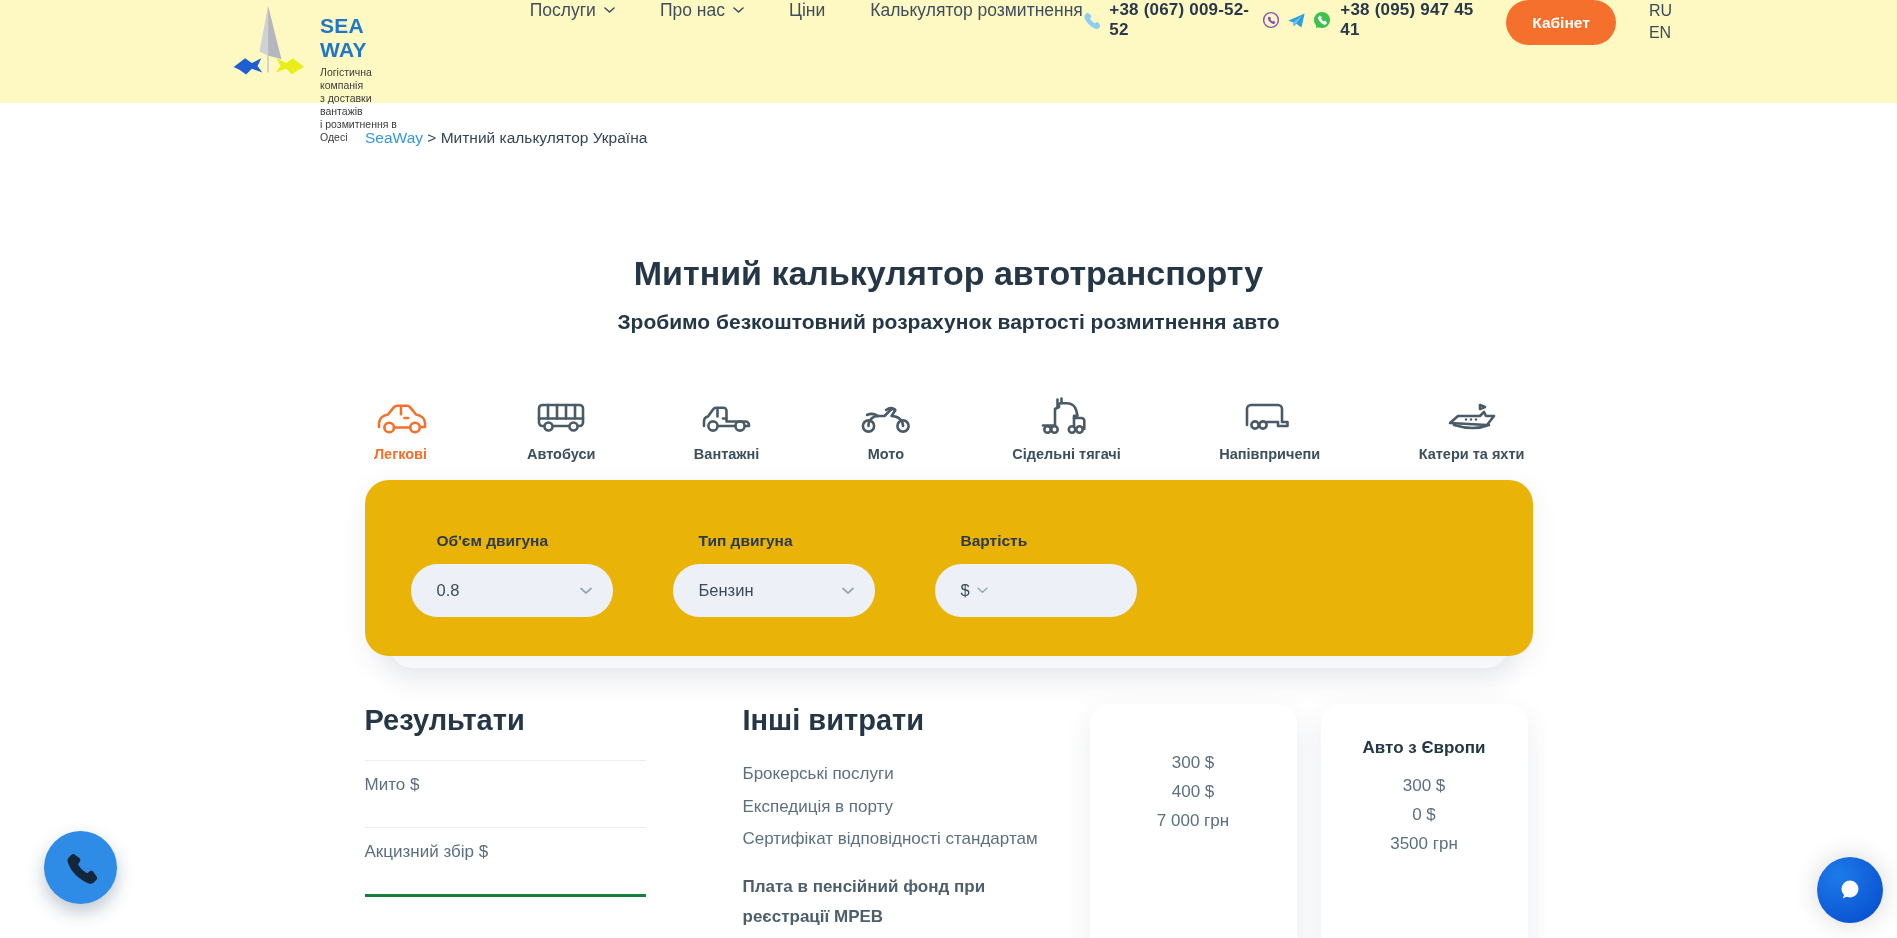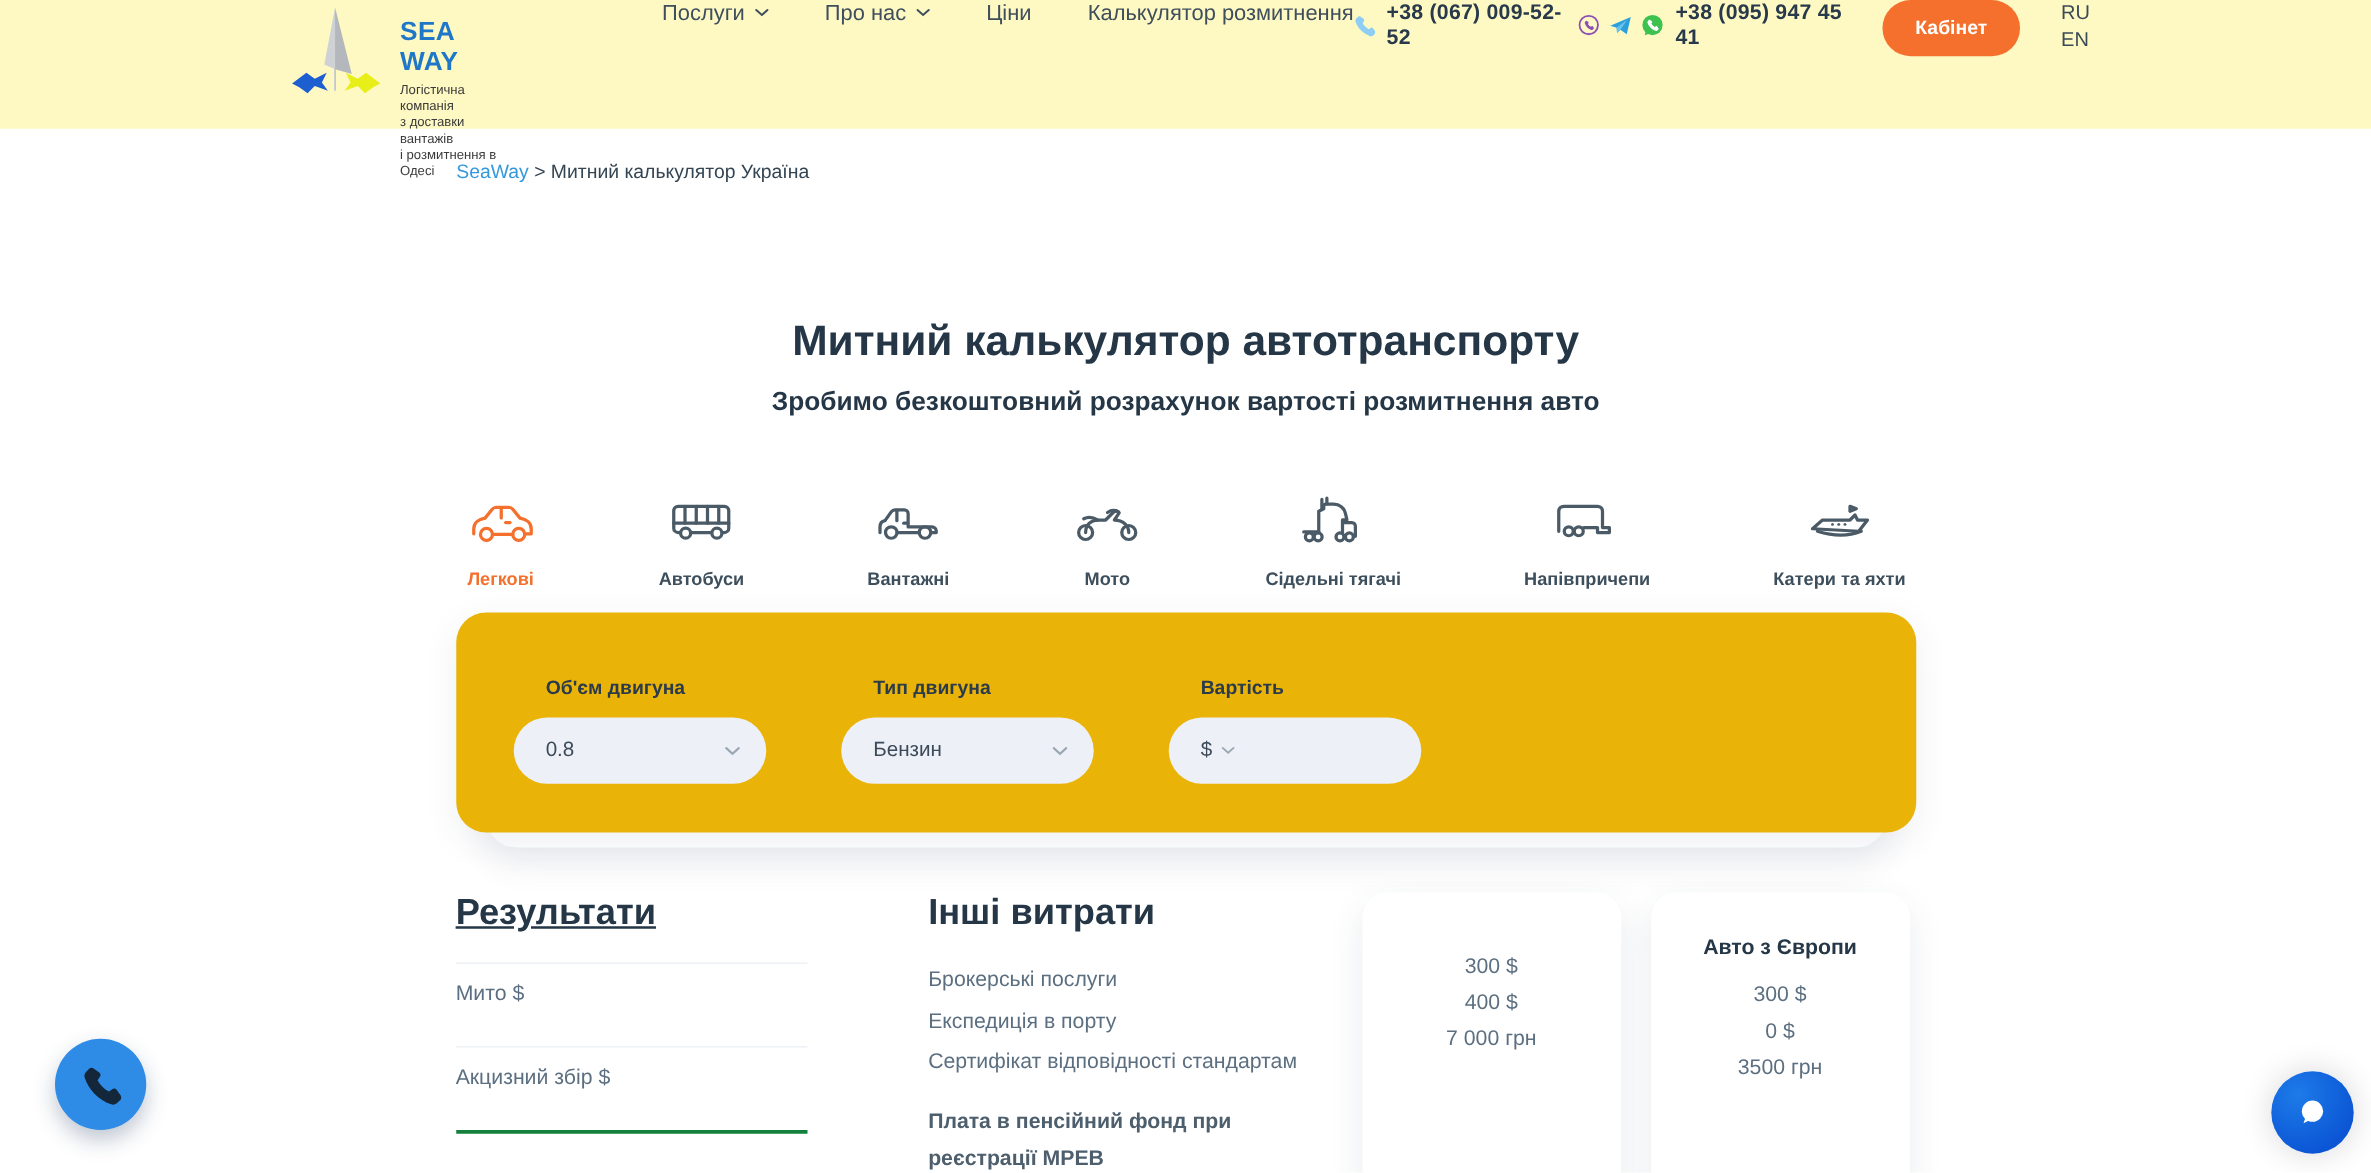--- a/index.html
+++ b/index.html
@@ -30,21 +30,21 @@
   .langs { margin-left:33px; font-size:16px; color:#3b4a57; line-height:22px; }
   .langs a { color:#3b4a57; text-decoration:none; display:block; cursor:pointer; }
   
   .breadcrumb { margin:26px 0 0 365px; font-size:15.5px; color:#344553; }
   .breadcrumb a { color:#3598db; text-decoration:none; cursor:pointer; }
   
   h1 { margin:104px 0 0; text-align:center; font-size:34px; line-height:44px; font-weight:bold; color:#253746; }
   .hero-sub { margin:13px 0 0; text-align:center; font-size:21px; line-height:28px; font-weight:bold; color:#253746; }
   
   .tabs { width:1160px; margin:60px auto 0; display:flex; justify-content:space-between; align-items:flex-end; padding:0 4px; }
-  .tab { display:flex; flex-direction:column; align-items:center; gap:16px; cursor:pointer; }
+  .tab { display:flex; flex-direction:column; align-items:center; gap:6px; cursor:pointer; }
   .tab span { font-size:14.5px; font-weight:bold; color:#3d4e5c; white-space:nowrap; }
   .vicon path, .vicon circle, .vicon rect { stroke:#4a5a66; fill:none; stroke-width:2.6; stroke-linecap:round; stroke-linejoin:round; }
   .vicon .wfill { fill:#fff; }
   .vicon .dot { fill:#4a5a66; stroke:none; }
   .tab.active span { color:#f4702c; }
   .tab.active .vicon path, .tab.active .vicon circle, .tab.active .vicon rect { stroke:#f4702c; }
   
   .card-wrap { position:relative; width:1168px; margin:18px auto 0; height:176px; }
   .card-behind { position:absolute; left:24px; right:24px; bottom:-12px; height:70px; background:#fff;
                  border-radius:24px; box-shadow:0 14px 26px rgba(50,70,100,.09); }
@@ -54,21 +54,21 @@
   .select { width:202px; height:53px; background:#edf1f7; border-radius:27px; display:flex; align-items:center;
             justify-content:space-between; padding:0 21px 0 26px; font-size:16.5px; color:#3c4a59; cursor:pointer; }
   .price-box { cursor:text; justify-content:flex-start; gap:7px; }
   .price-box input { border:none; background:transparent; outline:none; flex:1; min-width:0;
                      font-size:16.5px; color:#3c4a59; font-family:inherit; }
   .chev { flex:0 0 auto; }
   
   .results-area { width:1168px; margin:48px auto 0; display:flex; align-items:flex-start; }
   h2 { font-size:29px; font-weight:bold; color:#253746; margin:0; }
   .col-results { width:281px; }
-  .col-results h2 { margin-bottom:23px;text-decoration:underline; }
+  .col-results h2 { margin-bottom:23px; }
   .r-row { border-top:1px solid #e9eef3; padding:14px 0 32px; font-size:17px; color:#5c6f80; }
   .r-row:last-child { border-bottom:3px solid #15803d; }
   .col-other { margin-left:97px; width:336px; }
   .col-other h2 { margin-bottom:21px; }
   .o-item { font-size:17px; color:#5c6f80; line-height:32.5px; }
   .o-bold { margin-top:16px; width:300px; font-size:17px; font-weight:bold; color:#4d5e6d; line-height:30px; }
   .pcards { margin-left:11px; display:flex; gap:24px; }
   .pcard { width:207px; height:280px; background:#fff; border-radius:20px; box-shadow:0 10px 28px rgba(50,70,100,.10);
            padding:34px 10px 0; text-align:center; }
   .pcard-title { font-size:17px; font-weight:bold; color:#253746; height:20px; margin-bottom:13px; }

